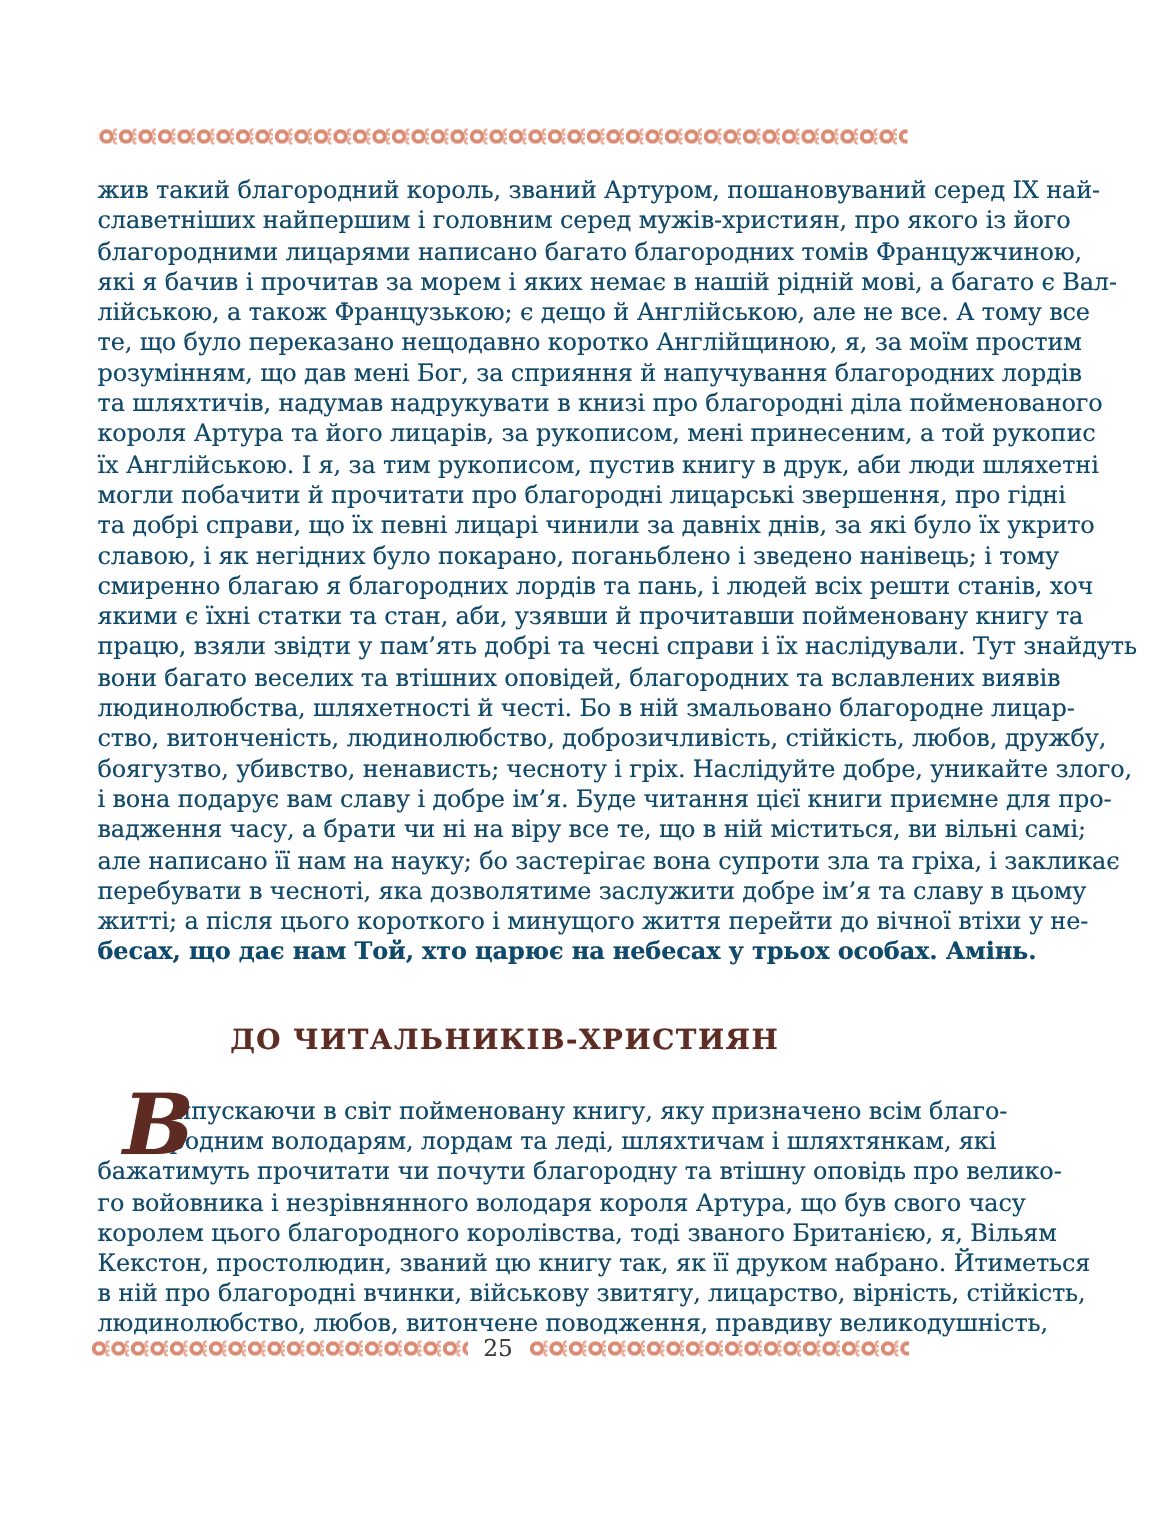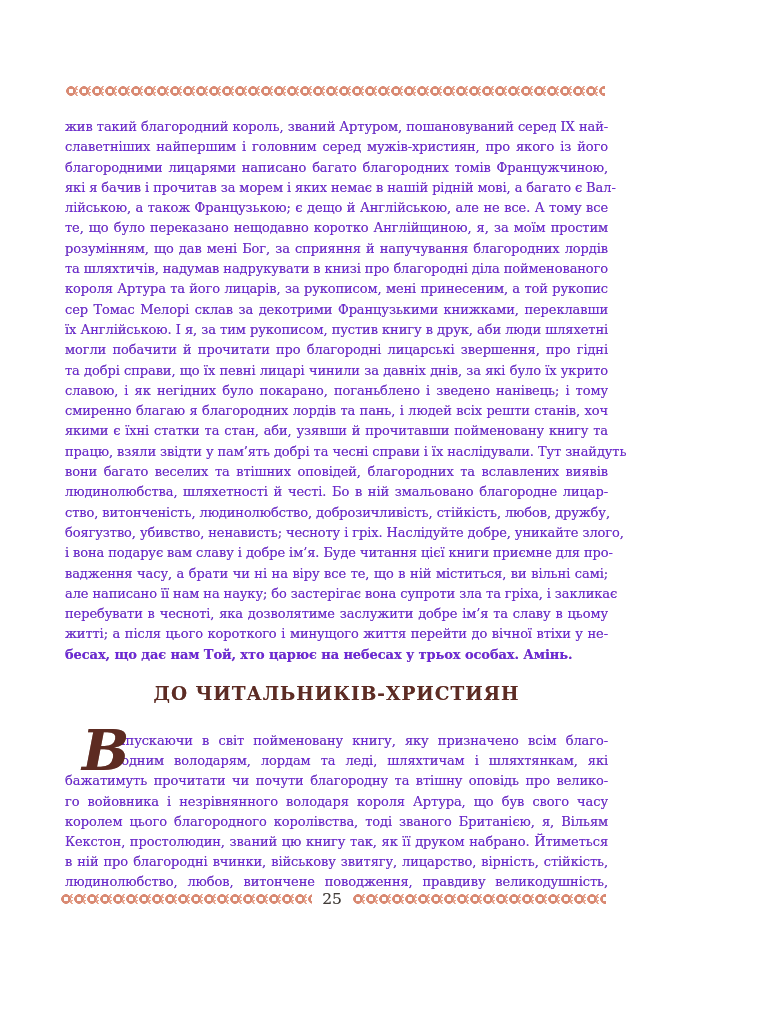--- a/index.html
+++ b/index.html
@@ -23,23 +23,23 @@
   }
   .top-band { position: absolute; left: 65px; top: 85px; width: 540px; }
 
   .para1 {
     position: absolute; left: 65px; top: 117px; width: 543px;
   }
   .para2 {
     position: absolute; left: 65px; top: 731px; width: 543px;
   }
   .tline {
-    font-size: 13px;
+    font-size: 16px;
     line-height: 20.3px;
-    color: #6d28d9;
+    color: #0c4a6e;
     letter-spacing: -0.1px;
     text-align: justify;
     text-align-last: justify;
     white-space: nowrap;
     text-shadow: 0 0 0.5px rgba(70,60,52,0.55);
   }
   .para2 .tline { line-height: 20.2px; }
   .tline.endline { text-align-last: left; font-weight: bold; }
   .tline.ind1 { padding-left: 52px; }
   .tline.ind2 { padding-left: 48px; }
@@ -90,21 +90,20 @@
   <div class="para1">
     <div class="tline">жив такий благородний король, званий Артуром, пошановуваний серед ІХ най-</div>
     <div class="tline">славетніших найпершим і головним серед мужів-християн, про якого із його</div>
     <div class="tline">благородними лицарями написано багато благородних томів Францужчиною,</div>
     <div class="tline">які я бачив і прочитав за морем і яких немає в нашій рідній мові, а багато є Вал-</div>
     <div class="tline">лійською, а також Французькою; є дещо й Англійською, але не все. А тому все</div>
     <div class="tline">те, що було переказано нещодавно коротко Англійщиною, я, за моїм простим</div>
     <div class="tline">розумінням, що дав мені Бог, за сприяння й напучування благородних лордів</div>
     <div class="tline">та шляхтичів, надумав надрукувати в книзі про благородні діла пойменованого</div>
     <div class="tline">короля Артура та його лицарів, за рукописом, мені принесеним, а той рукопис</div>
-    <div class="tline">сер Томас Мелорі склав за декотрими Французькими книжками, переклавши</div>
     <div class="tline">їх Англійською. І я, за тим рукописом, пустив книгу в друк, аби люди шляхетні</div>
     <div class="tline">могли побачити й прочитати про благородні лицарські звершення, про гідні</div>
     <div class="tline">та добрі справи, що їх певні лицарі чинили за давніх днів, за які було їх укрито</div>
     <div class="tline">славою, і як негідних було покарано, поганьблено і зведено нанівець; і тому</div>
     <div class="tline">смиренно благаю я благородних лордів та пань, і людей всіх решти станів, хоч</div>
     <div class="tline">якими є їхні статки та стан, аби, узявши й прочитавши пойменовану книгу та</div>
     <div class="tline">працю, взяли звідти у пам’ять добрі та чесні справи і їх наслідували. Тут знайдуть</div>
     <div class="tline">вони багато веселих та втішних оповідей, благородних та вславлених виявів</div>
     <div class="tline">людинолюбства, шляхетності й честі. Бо в ній змальовано благородне лицар-</div>
     <div class="tline">ство, витонченість, людинолюбство, доброзичливість, стійкість, любов, дружбу,</div>

